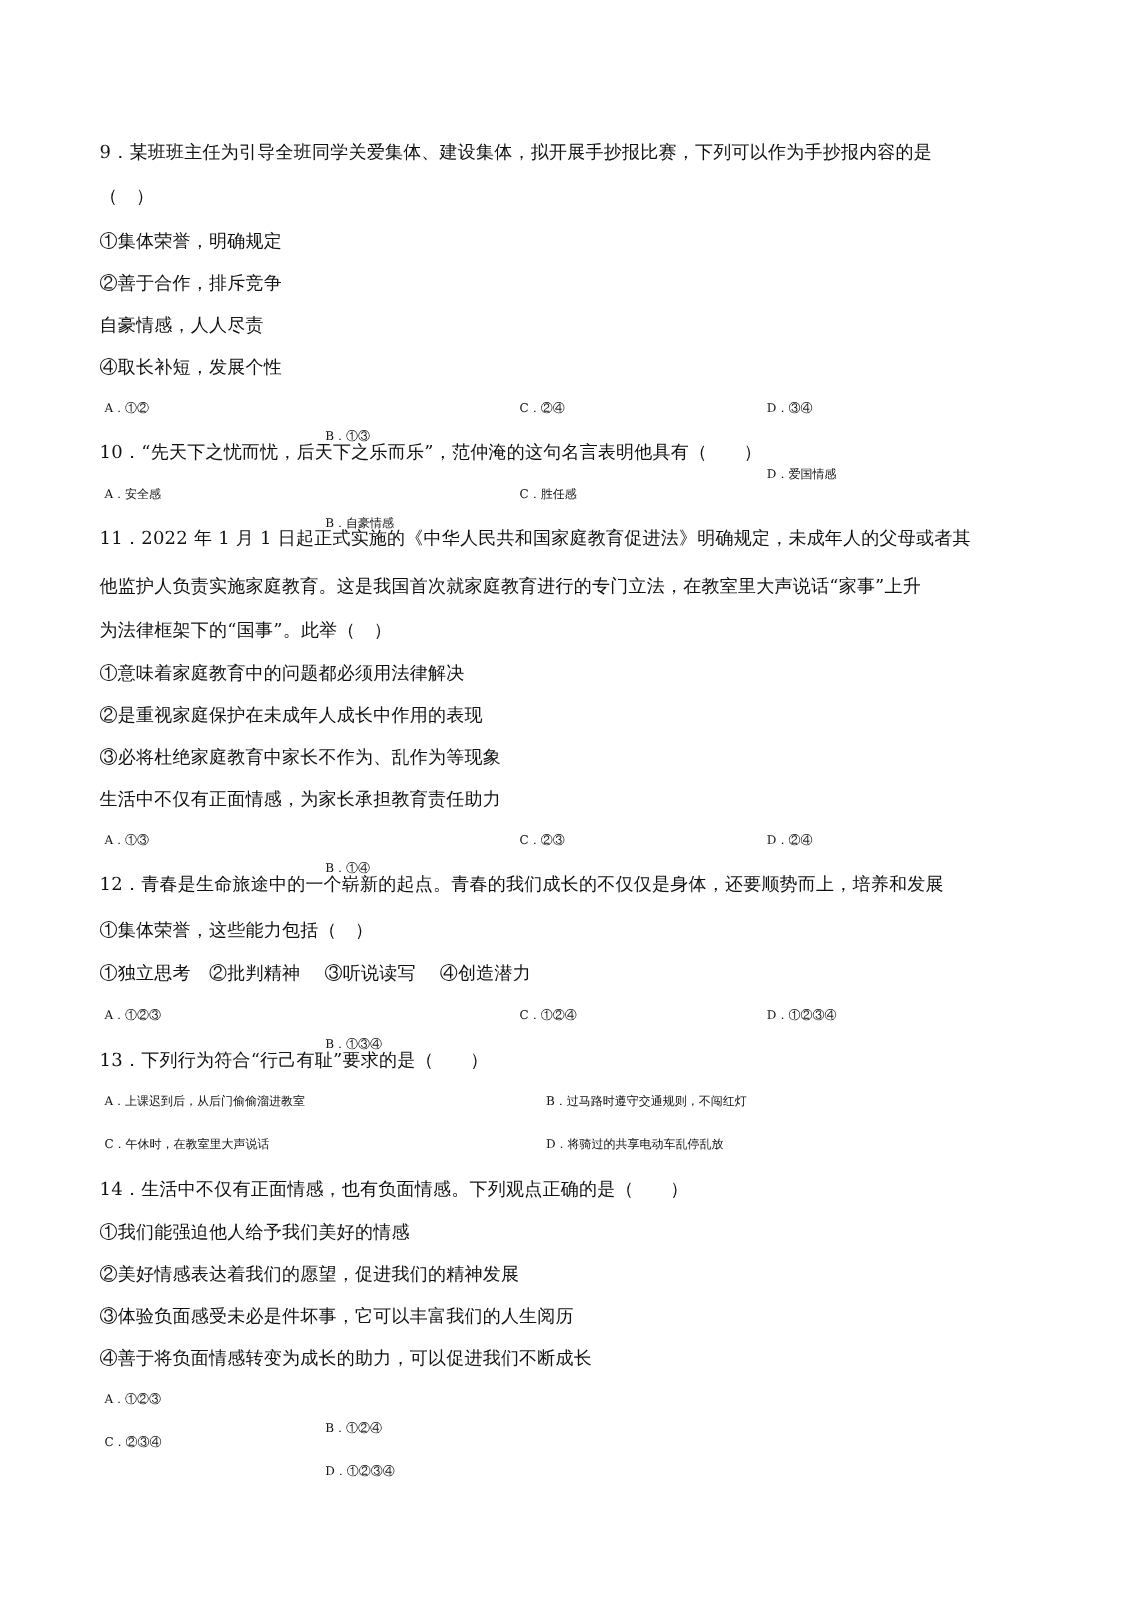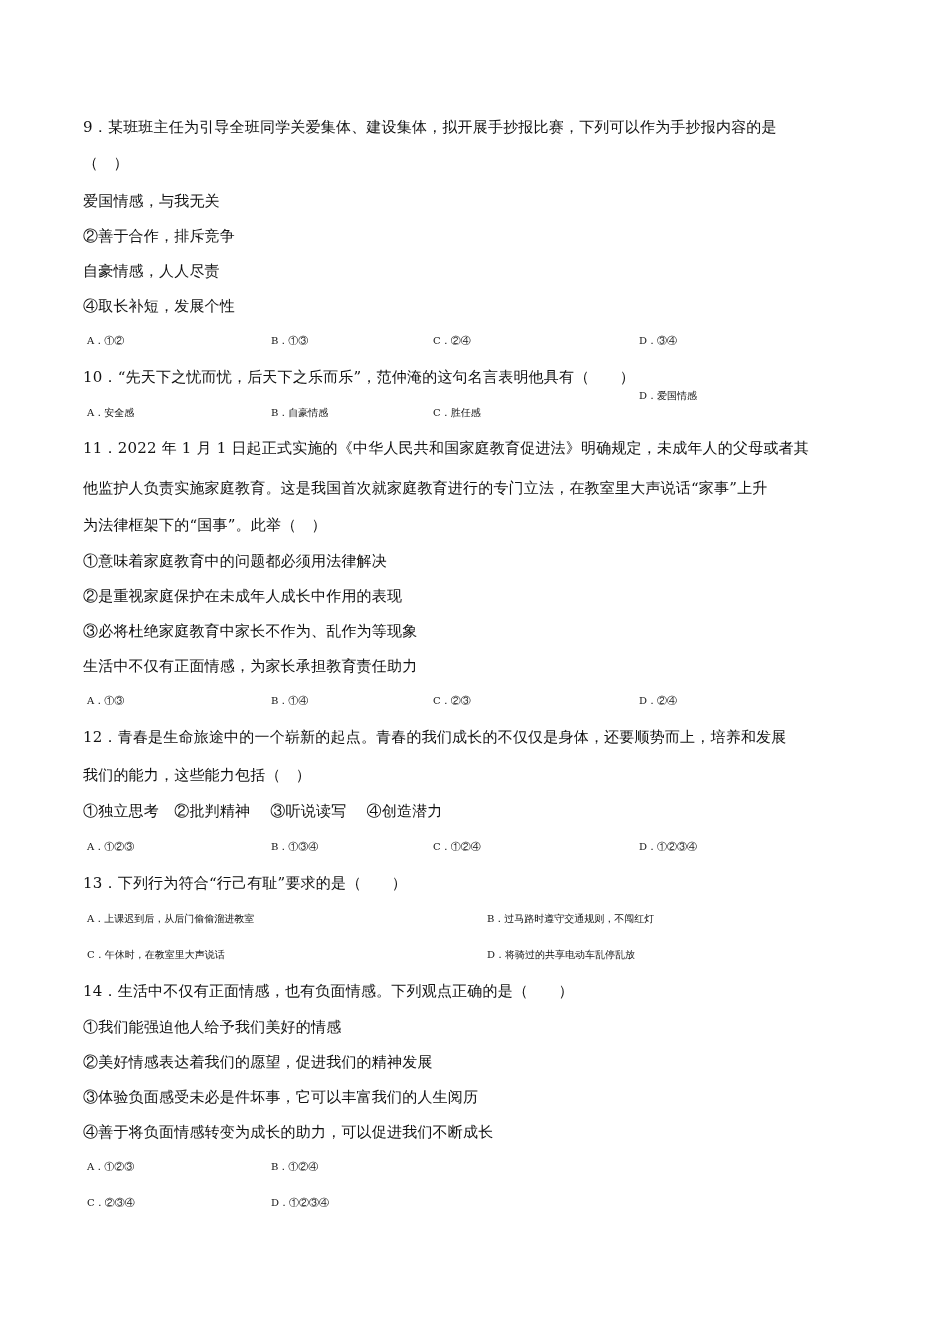--- a/index.html
+++ b/index.html
@@ -30,34 +30,34 @@
       white-space: nowrap;
       letter-spacing: 0.2px;
     }
     .opt {
       position: absolute;
       font-size: 10px;
       line-height: 20px;
       white-space: nowrap;
     }
     .col-a { left: 87px; }
-    .col-b { left: 271px; }
+    .col-b { left: 271px; margin-top: 24px; }
     .col-c { left: 433px; }
     .col-d { left: 639px; }
-    .col-b2 { left: 455px; margin-left: 32px; }
+    .col-b2 { left: 455px; }
   </style>
 </head>
 <body>
 
 <div class="page">
 
   <div>
     <div class="line" style="top:117px">9．某班班主任为引导全班同学关爱集体、建设集体，拟开展手抄报比赛，下列可以作为手抄报内容的是</div>
     <div class="line" style="top:153px">（　）</div>
-    <div class="line" style="top:191px">爱国情感，与我无关</div>
+    <div class="line" style="top:191px">①集体荣誉，明确规定</div>
     <div class="line" style="top:226px">②善于合作，排斥竞争</div>
     <div class="line" style="top:261px">自豪情感，人人尽责</div>
     <div class="line" style="top:296px">④取长补短，发展个性</div>
     <div class="opt col-a" style="top:331px">A．①②</div>
     <div class="opt col-b" style="top:331px">B．①③</div>
     <div class="opt col-c" style="top:331px">C．②④</div>
     <div class="opt col-d" style="top:331px">D．③④</div>
   </div>
 
   <div>
@@ -77,21 +77,21 @@
     <div class="line" style="top:621px">③必将杜绝家庭教育中家长不作为、乱作为等现象</div>
     <div class="line" style="top:656px">生活中不仅有正面情感，为家长承担教育责任助力</div>
     <div class="opt col-a" style="top:691px">A．①③</div>
     <div class="opt col-b" style="top:691px">B．①④</div>
     <div class="opt col-c" style="top:691px">C．②③</div>
     <div class="opt col-d" style="top:691px">D．②④</div>
   </div>
 
   <div>
     <div class="line" style="top:727px">12．青春是生命旅途中的一个崭新的起点。青春的我们成长的不仅仅是身体，还要顺势而上，培养和发展</div>
-    <div class="line" style="top:765px">我们的能力，这些能力包括（　）</div>
+    <div class="line" style="top:765px">①集体荣誉，这些能力包括（　）</div>
     <div class="line" style="top:801px">①独立思考　②批判精神　 ③听说读写　 ④创造潜力</div>
     <div class="opt col-a" style="top:837px">A．①②③</div>
     <div class="opt col-b" style="top:837px">B．①③④</div>
     <div class="opt col-c" style="top:837px">C．①②④</div>
     <div class="opt col-d" style="top:837px">D．①②③④</div>
   </div>
 
   <div>
     <div class="line" style="top:873px">13．下列行为符合“行己有耻”要求的是（　　）</div>
     <div class="opt col-a" style="top:909px">A．上课迟到后，从后门偷偷溜进教室</div>

